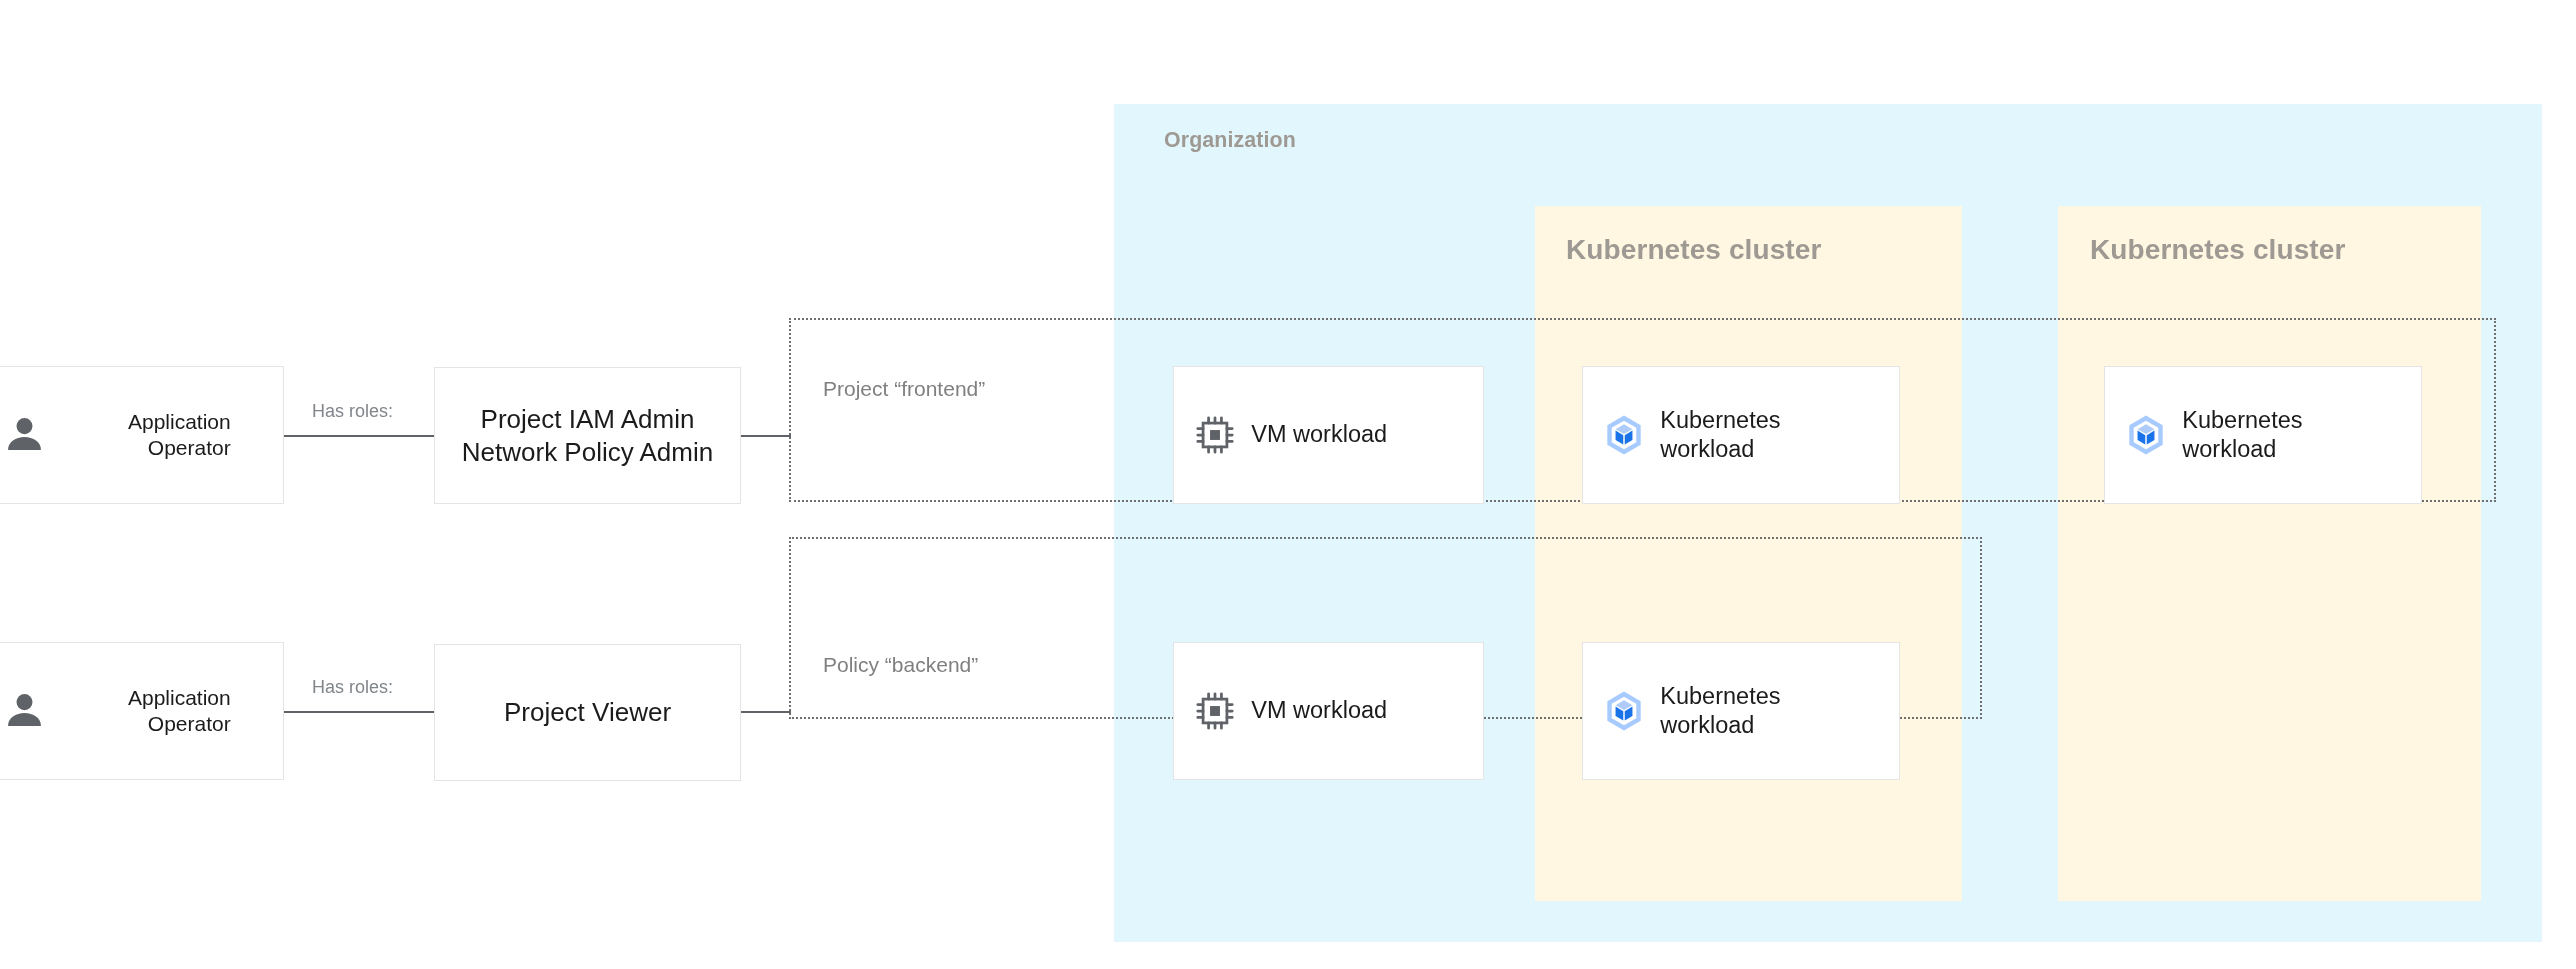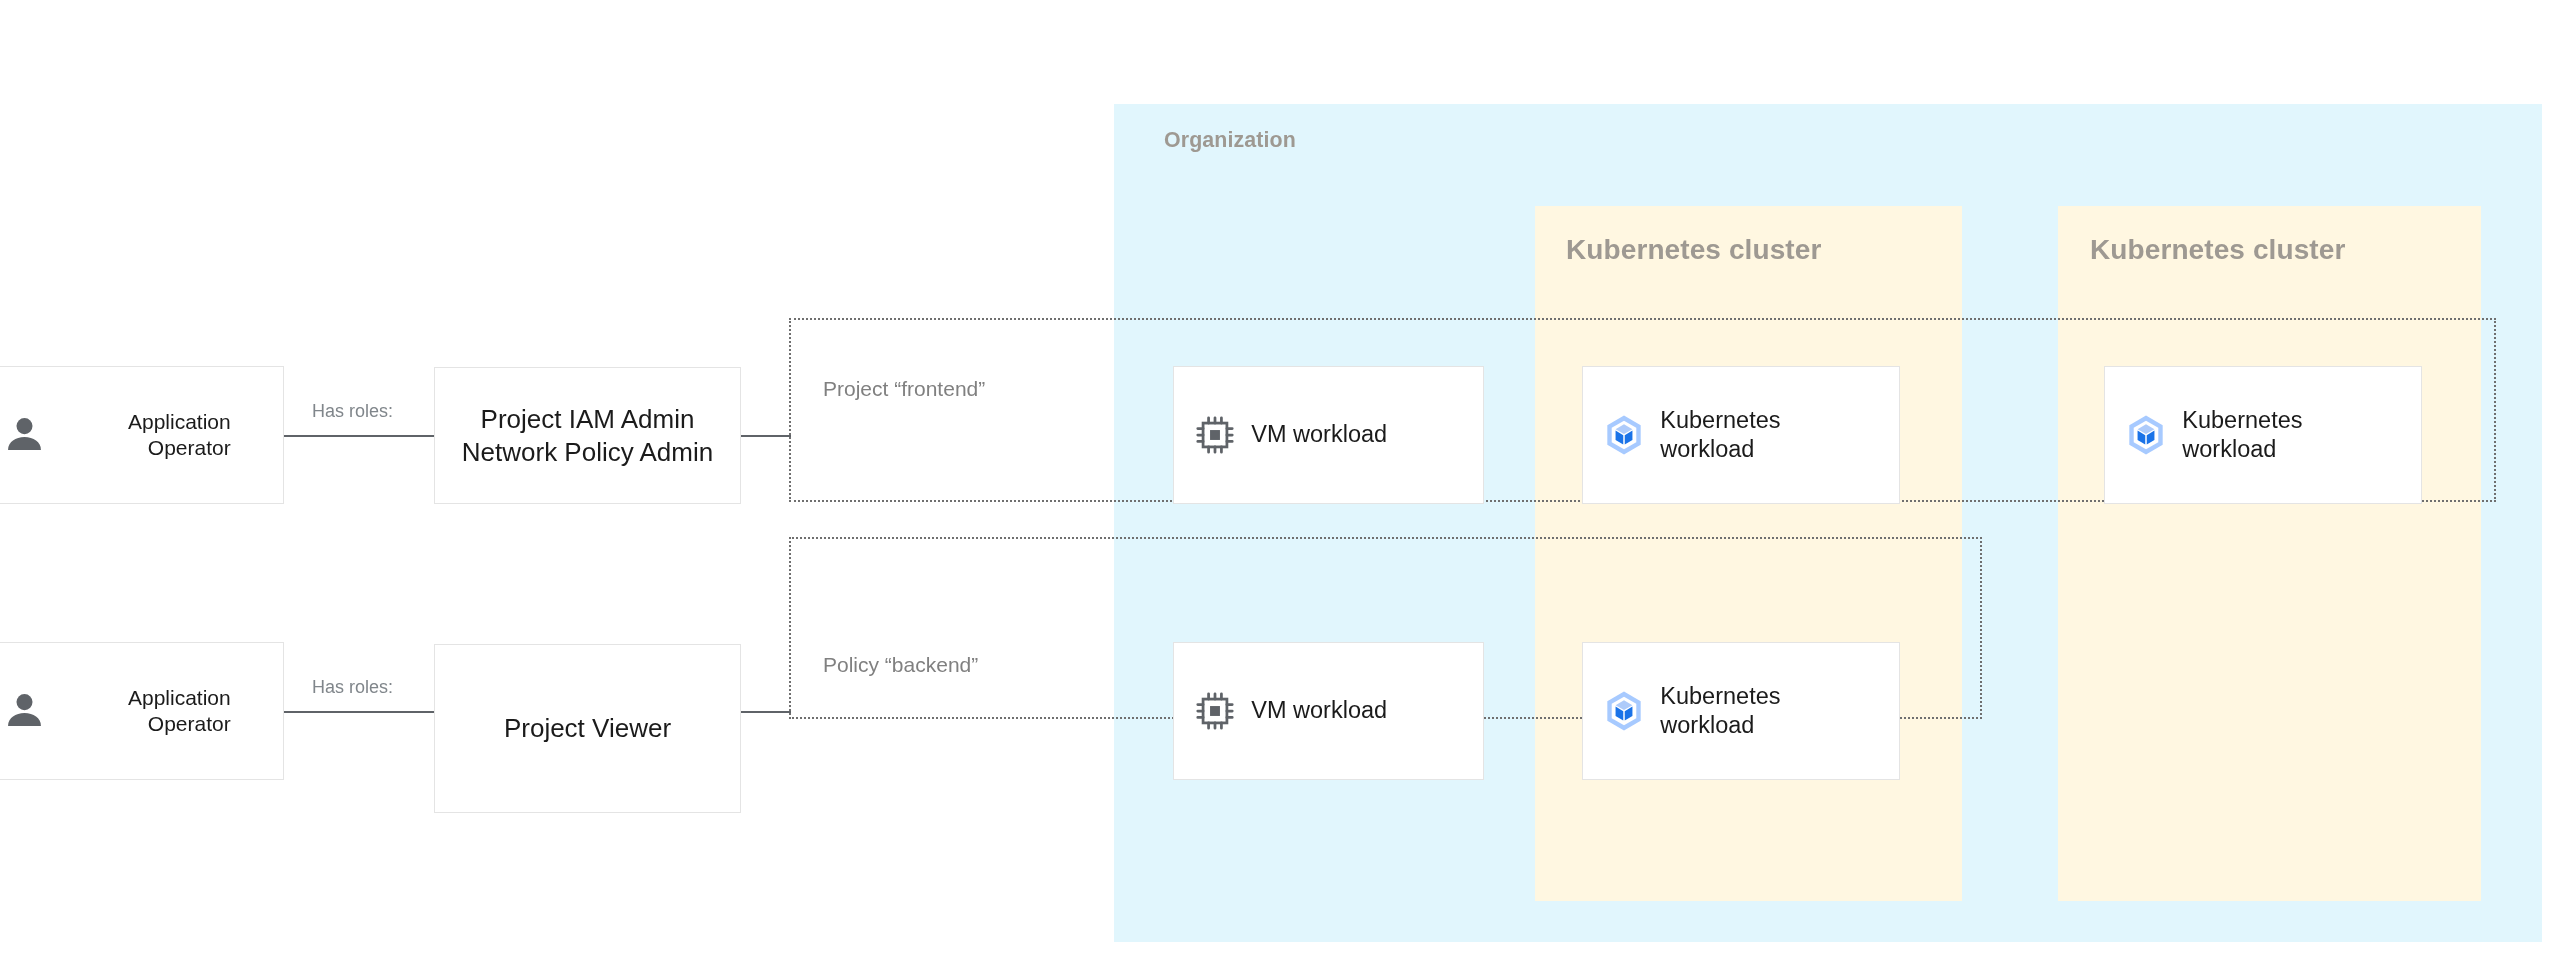--- a/index.html
+++ b/index.html
@@ -119,21 +119,21 @@
     position: absolute;
     box-sizing: border-box;
     border: 1.4px solid #e4e4e4;
     background: #ffffff;
     display: flex;
     align-items: center;
     justify-content: center;
     text-align: center;
   }
   .role-1 { left: 434px; top: 367px; width: 307px; height: 137px; }
-  .role-2 { left: 434px; top: 644px; width: 307px; height: 169px; }
+  .role-2 { left: 434px; top: 644px; width: 307px; height: 137px; }
   .role-text {
     font-size: 26px;
     line-height: 1.26;
     color: #1b1b1b;
     padding: 0 9.7px;
   }
 
   
   .connector {
     position: absolute;

